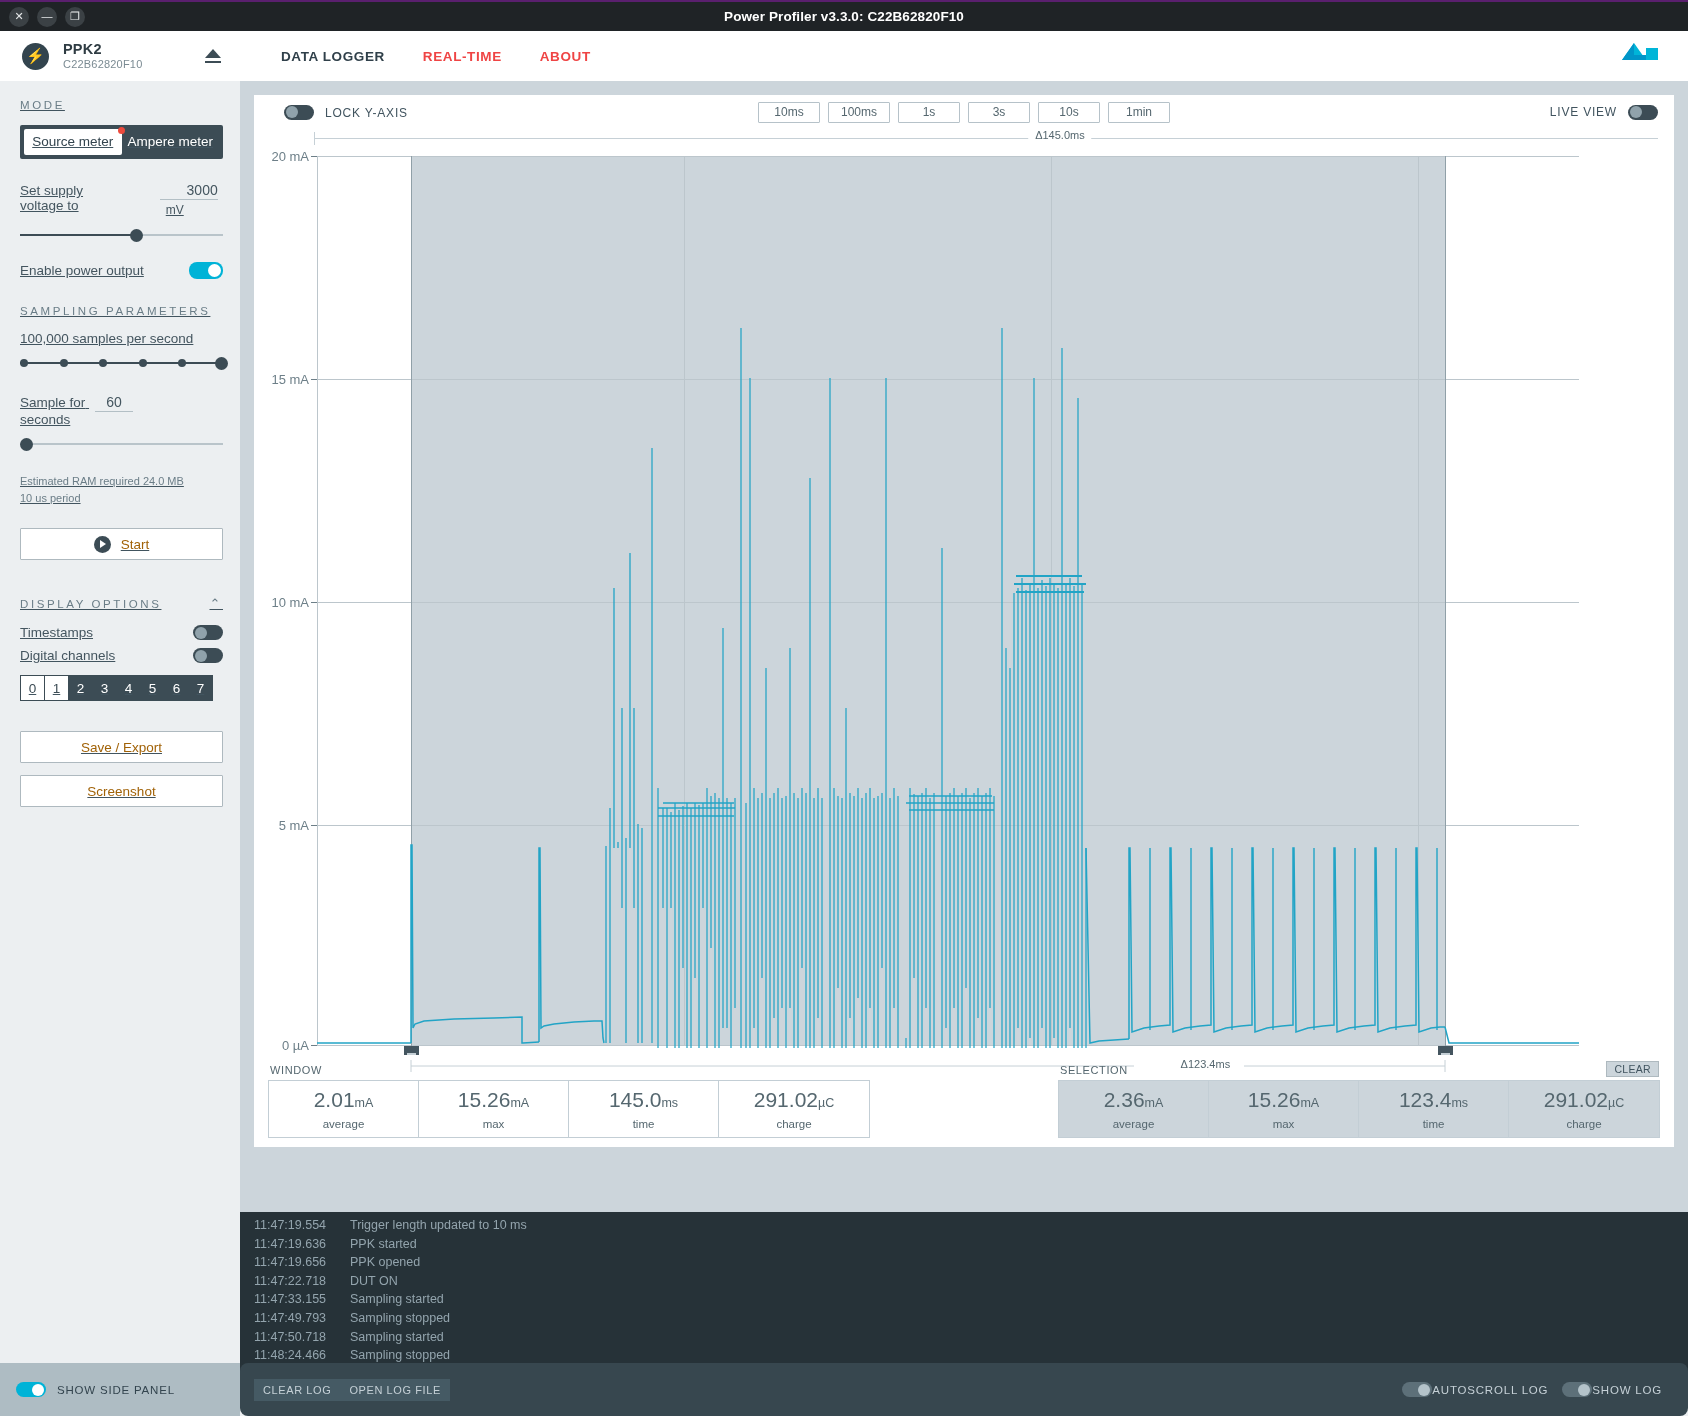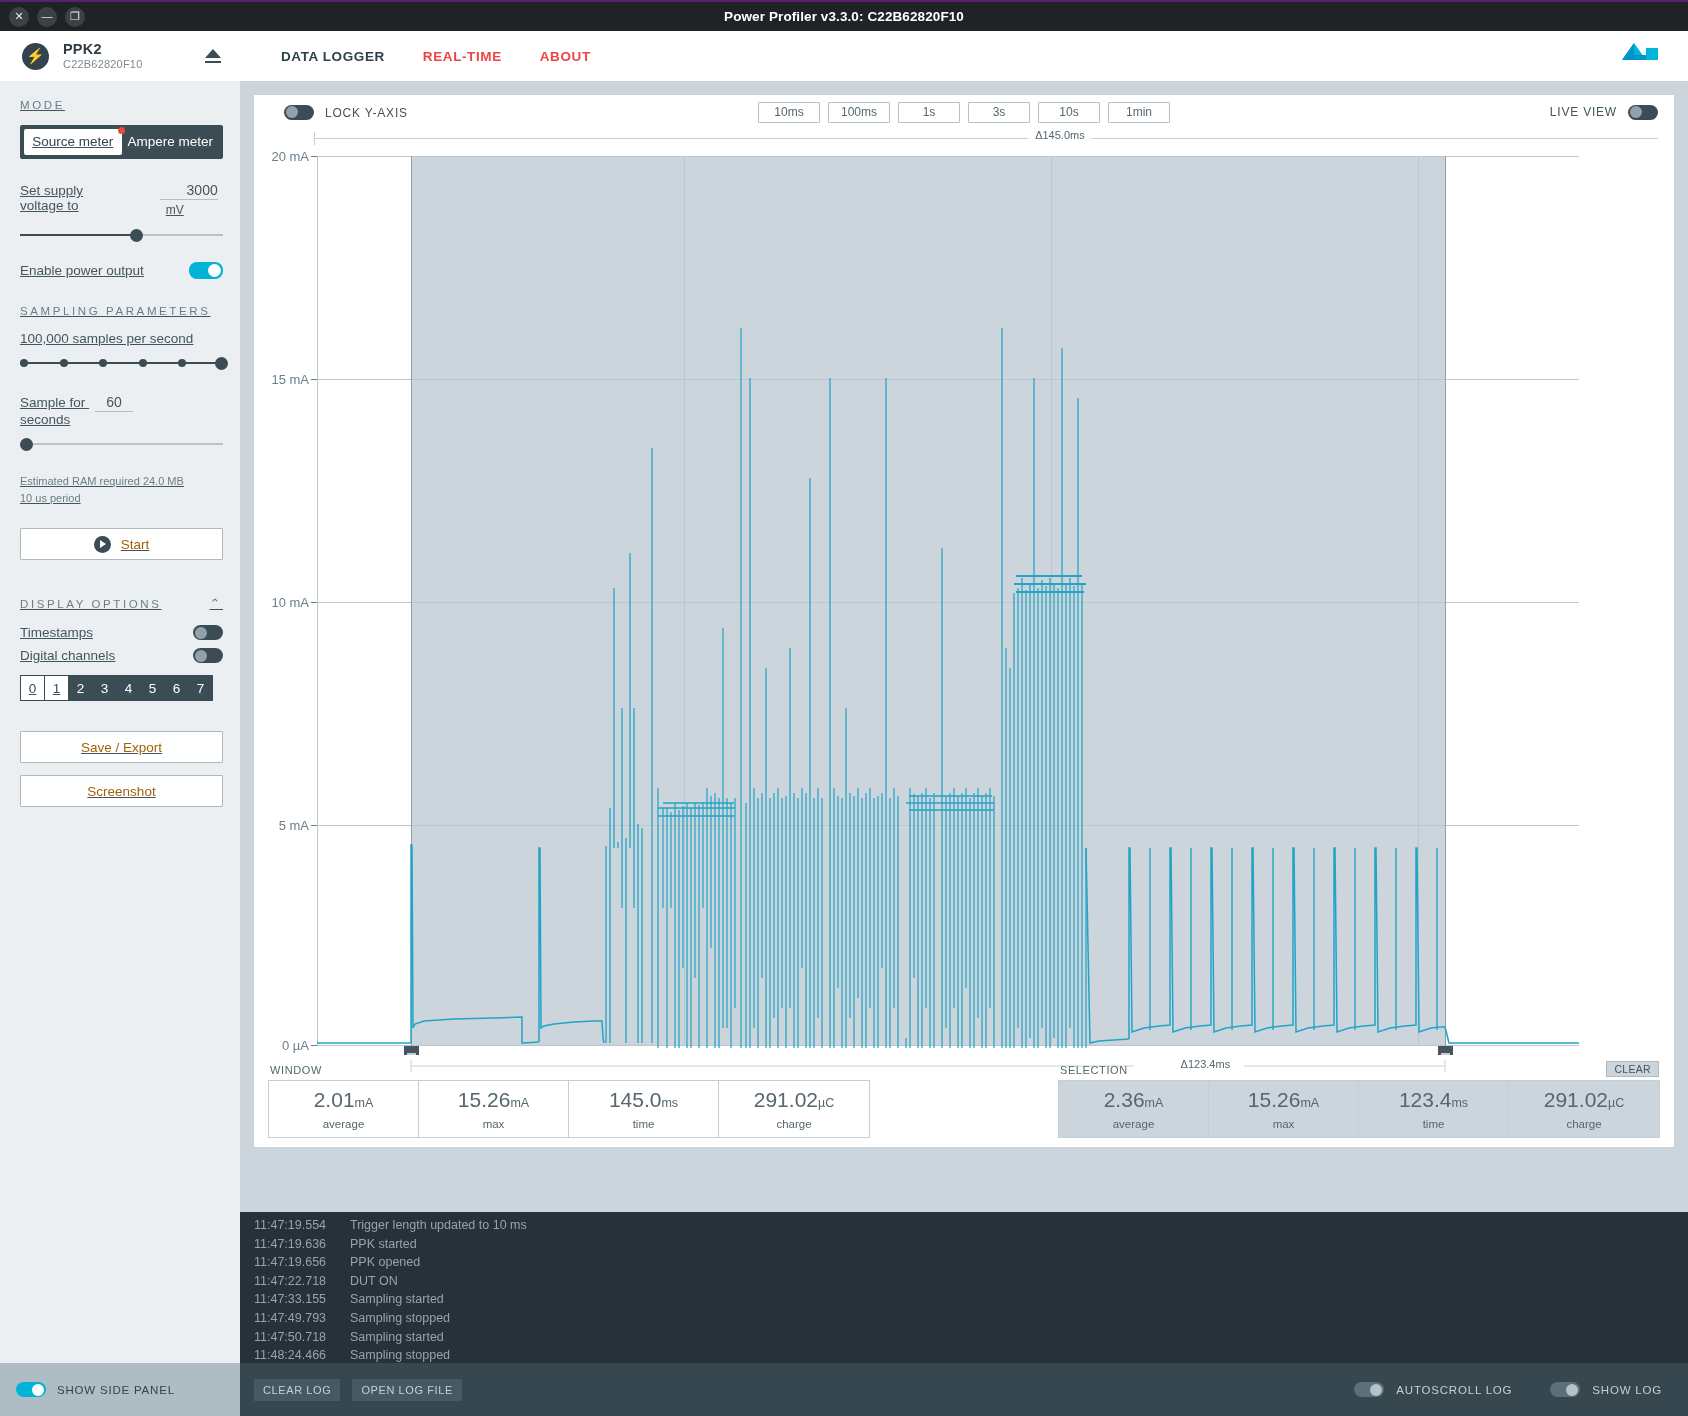--- a/index.html
+++ b/index.html
@@ -189,21 +189,21 @@
   .logrow{ display:flex; font-size:12.5px; line-height:18.6px; color:#93a4ad; padding-left:14px;}
   .logts{ width:96px; flex:0 0 auto; }
 
   
   #status{ position:absolute; left:0; right:0; bottom:0; height:53px; display:flex; }
   #statusleft{
     width:240px; background:#aebcc3; display:flex; align-items:center; gap:11px; padding-left:16px;
   }
   #statusleft .stxt{ font-size:11.5px; letter-spacing:.8px; color:#33444e; }
   #statusright{
-    flex:1; background:#37474f; display:flex; align-items:center; gap:12px; padding:0 26px 0 14px;
+    flex:1; background:#37474f; display:flex; align-items:center; gap:0; padding:0 26px 0 14px;border-radius:8px;
   }
   .logbtn{
     background:#455a64; color:#c5d0d6; font-size:11px; letter-spacing:.6px; padding:5px 9px; cursor:pointer;
   }
   .spacer{ flex:1; }
   #statusright .stxt{ font-size:11.5px; letter-spacing:.8px; color:#c5d0d6; }
   .tog.light{ background:#5d7079; }
   .tog.light .kn{ background:#b4c3ca; }
 </style>
 </head>

